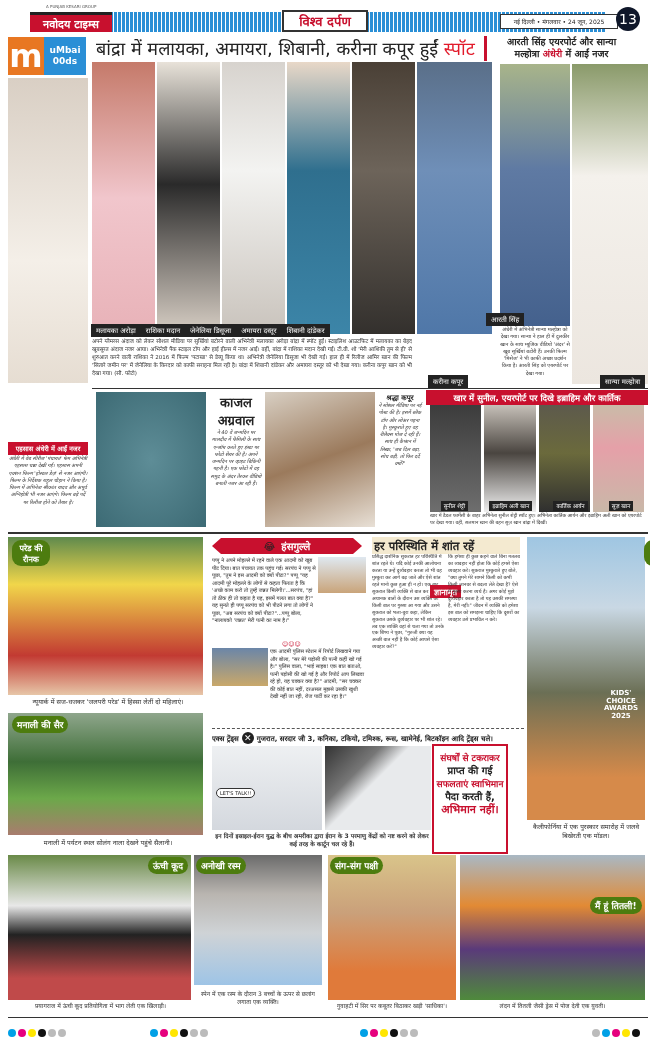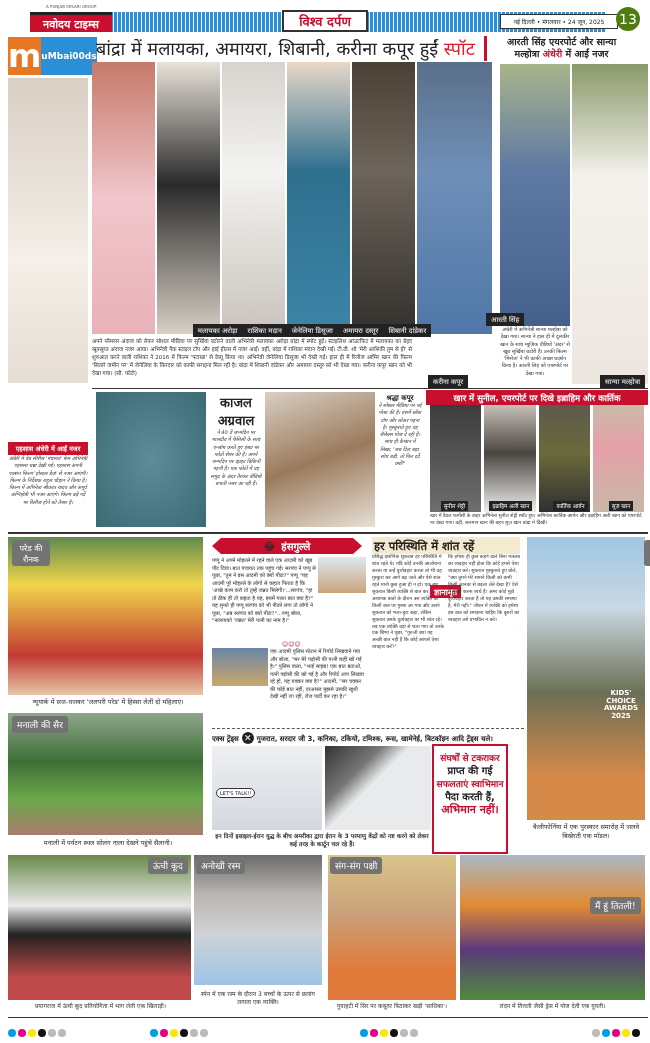--- a/index.html
+++ b/index.html
@@ -3,31 +3,31 @@
 <meta charset="utf-8">
 <style>
 *{box-sizing:border-box;margin:0;padding:0}
 body{width:650px;height:1043px;background:#fff;font-family:"DejaVu Sans",sans-serif;position:relative;overflow:hidden;color:#222}
 .abs{position:absolute}
 .hdr-band{left:30px;top:12px;width:575px;height:20px;background:repeating-linear-gradient(90deg,#2a8fd6 0 3px,#fff 3px 4px)}
 .brand{left:30px;top:12px;width:82px;height:20px;background:#c8102e;color:#fff;font-size:11px;font-weight:bold;display:flex;align-items:center;justify-content:center;border-top:3px solid #222}
 .brand-small{left:46px;top:4px;font-size:4px;color:#555}
 .sec-title{left:282px;top:10px;width:86px;height:22px;background:#fff;border:2px solid #333;color:#c8102e;font-size:13px;font-weight:bold;display:flex;align-items:center;justify-content:center}
 .dateline{left:500px;top:14px;width:118px;height:15px;background:#fff;border:1px solid #333;font-size:6px;display:flex;align-items:center;justify-content:center}
-.pageno{left:616px;top:7px;width:24px;height:24px;border-radius:50%;background:#4d7c0f;color:#fff;font-size:14px;display:flex;align-items:center;justify-content:center}
+.pageno{left:616px;top:7px;width:24px;height:24px;border-radius:50%;background:#0f172a;color:#fff;font-size:14px;display:flex;align-items:center;justify-content:center}
 .logo{left:8px;top:37px;width:78px;height:38px;display:flex}
 .logo .m{width:36px;background:#e87722;color:#fff;font-size:32px;font-weight:bold;display:flex;align-items:center;justify-content:center;line-height:1}
-.logo .t{flex:1;background:#2a8fd6;color:#fff;font-size:9px;font-weight:bold;display:flex;flex-direction:row;align-items:center;justify-content:center;line-height:1.2}
+.logo .t{flex:1;background:#2a8fd6;color:#fff;font-size:9px;font-weight:bold;display:flex;flex-direction:column;align-items:center;justify-content:center;line-height:1.2}
 .headline{left:96px;top:36px;width:400px;font-size:18px;color:#222;white-space:nowrap}
 .headline .red{color:#e21b2b}
 .photo{background:linear-gradient(160deg,#c9b8a4,#8c7a68)}
 .capt-tag{background:#222;color:#fff;font-size:7px;padding:2px 5px;white-space:nowrap}
 .body-txt{font-size:5.5px;line-height:1.45;color:#333}
 .red-head{background:#c8102e;color:#fff;font-weight:bold;text-align:center}
-.box-tag{background:#737373;color:#fff;font-size:9px;font-weight:normal;border-radius:3px;padding:2px 5px}
+.box-tag{background:#4d7c0f;color:#fff;font-size:9px;font-weight:bold;border-radius:9px;padding:2px 5px}
 .caption{font-size:6.5px;color:#333;text-align:center}
 .rule{background:#333}
 .dot{display:inline-block;width:8px;height:8px;border-radius:50%;margin-right:2px}
 </style>
 </head>
 <body>
 
 <div class="abs hdr-band"></div>
 <div class="abs brand-small">A PUNJAB KESARI GROUP</div>
 <div class="abs brand">नवोदय टाइम्स</div>
@@ -50,21 +50,21 @@
 <div class="abs photo" style="left:8px;top:78px;width:80px;height:305px;background:linear-gradient(180deg,#d9cfc4,#f4efe8 60%,#e6ddd2)"></div>
 
 <div class="abs" style="left:92px;top:62px;width:400px;height:272px;display:flex;gap:2px">
   <div class="photo" style="flex:1;background:linear-gradient(180deg,#c57a6a,#f1c6cc 50%,#e8b2b8)"></div>
   <div class="photo" style="flex:1;background:linear-gradient(180deg,#e8e2d9,#2a2a2a 45%,#d8cfc5)"></div>
   <div class="photo" style="flex:1;background:linear-gradient(180deg,#d7d3ce,#f3f3f1 40%,#c9c3bc)"></div>
   <div class="photo" style="flex:1;background:linear-gradient(180deg,#e8d8c8,#2f6f8e 40%,#3c85a8)"></div>
   <div class="photo" style="flex:1;background:linear-gradient(180deg,#4a4036,#6d645a 40%,#33302d)"></div>
   <div class="photo" style="flex:1.2;background:linear-gradient(180deg,#5a6f89,#6f8fb8 40%,#4f77a8)"></div>
 </div>
-<div class="abs" style="left:76px;top:324px;width:472px;display:flex;justify-content:center">
+<div class="abs" style="left:91px;top:324px;width:472px;display:flex;justify-content:flex-start">
   <span class="capt-tag">मलायका अरोड़ा</span>
   <span class="capt-tag">राशिका मदान</span>
   <span class="capt-tag">जेनेलिया डिसूजा</span>
   <span class="capt-tag">अमायरा दस्तूर</span>
   <span class="capt-tag">शिबानी दांडेकर</span>
 </div>
 <div class="abs body-txt" style="left:92px;top:338px;width:320px;text-align:justify">
   <span>अपने ग्लैमरस अंदाज को लेकर सोशल मीडिया पर सुर्खियां बटोरने वाली अभिनेत्री मलायका अरोड़ा बांद्रा में स्पॉट हुईं। स्टाइलिश आउटफिट में मलायका का बेहद खूबसूरत अंदाज नजर आया। अभिनेत्री पैंक स्टाइल टॉप और हाई हील्स में नजर आईं। वहीं, बांद्रा में राशिका मदान देखी गईं। टी.वी. शो 'मेरी आशिकी तुम से ही' से शुरुआत करने वाली राशिका ने 2016 में फिल्म 'पटाखा' से डेब्यू किया था। अभिनेत्री जेनेलिया डिसूजा भी देखी गईं। हाल ही में रिलीज आमिर खान की फिल्म 'सितारे जमीन पर' में जेनेलिया के किरदार को काफी सराहना मिल रही है। बांद्रा में शिबानी दांडेकर और अमायरा दस्तूर को भी देखा गया। करीना कपूर खान को भी देखा गया। (सौ. फोटो)</span>
 </div>
 <div class="abs capt-tag" style="left:428px;top:375px">करीना कपूर</div>

